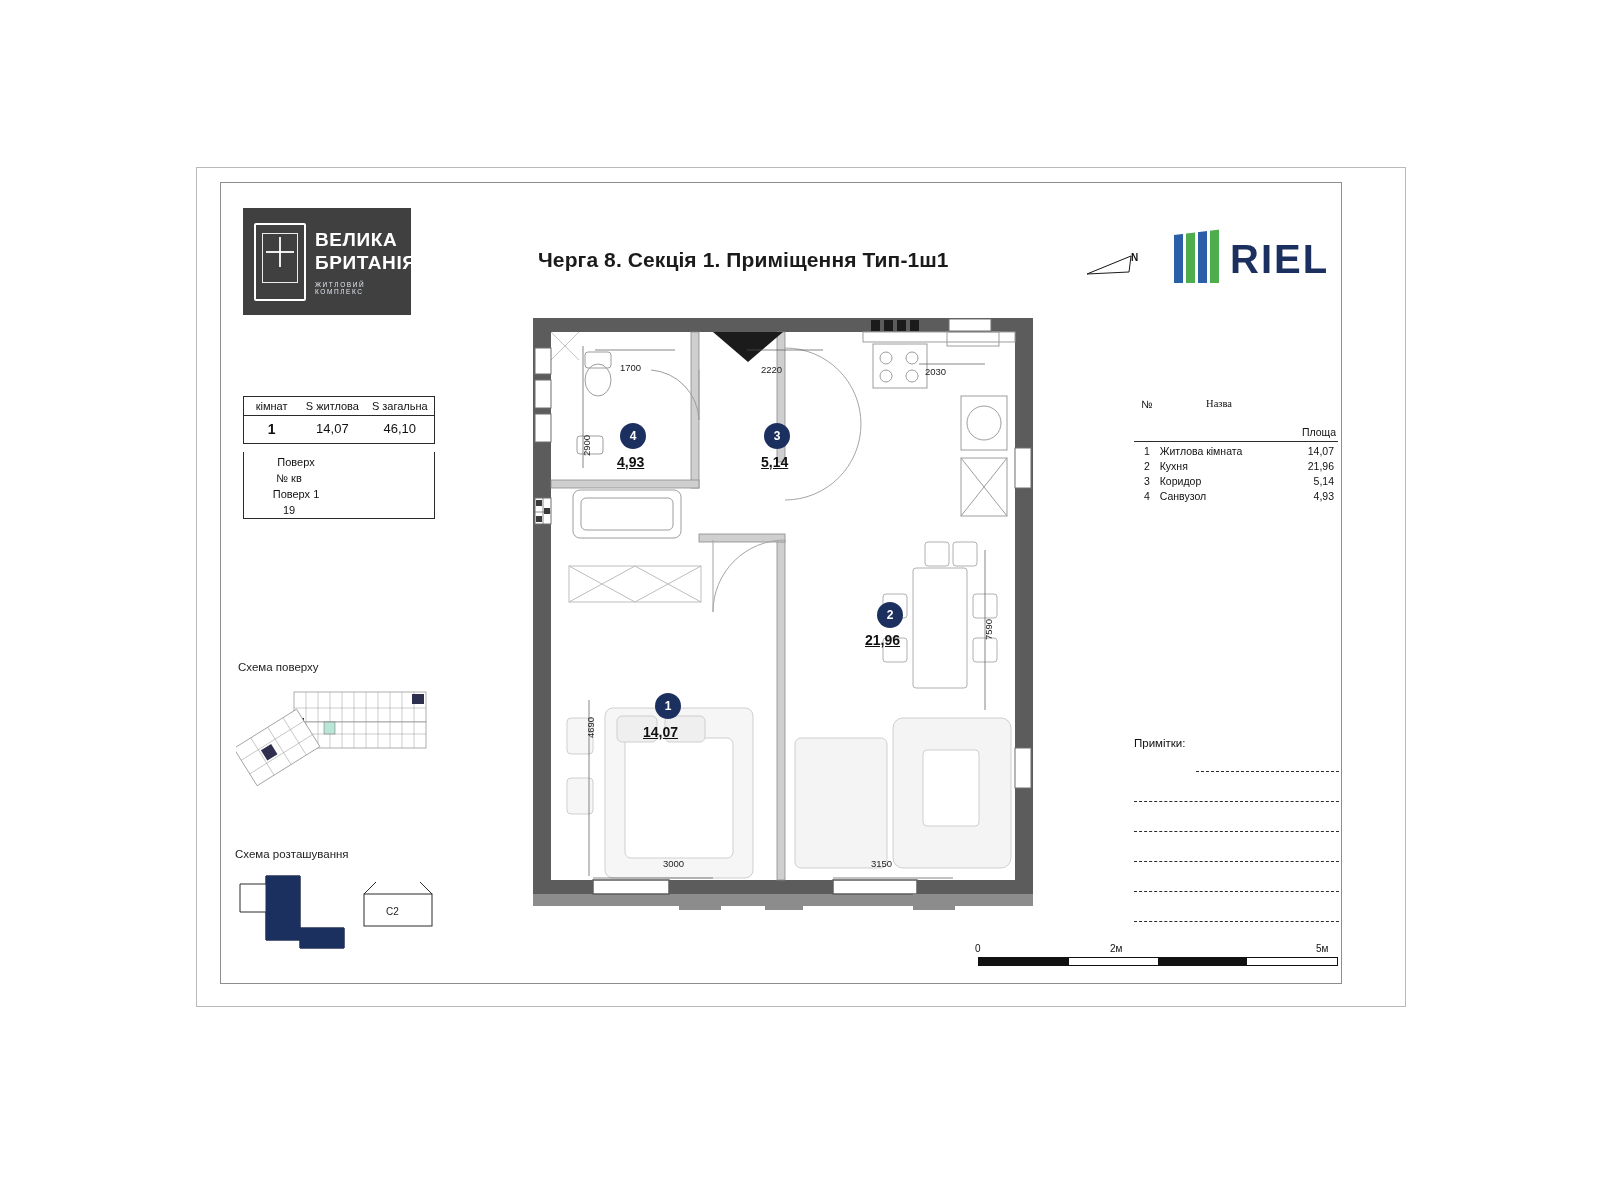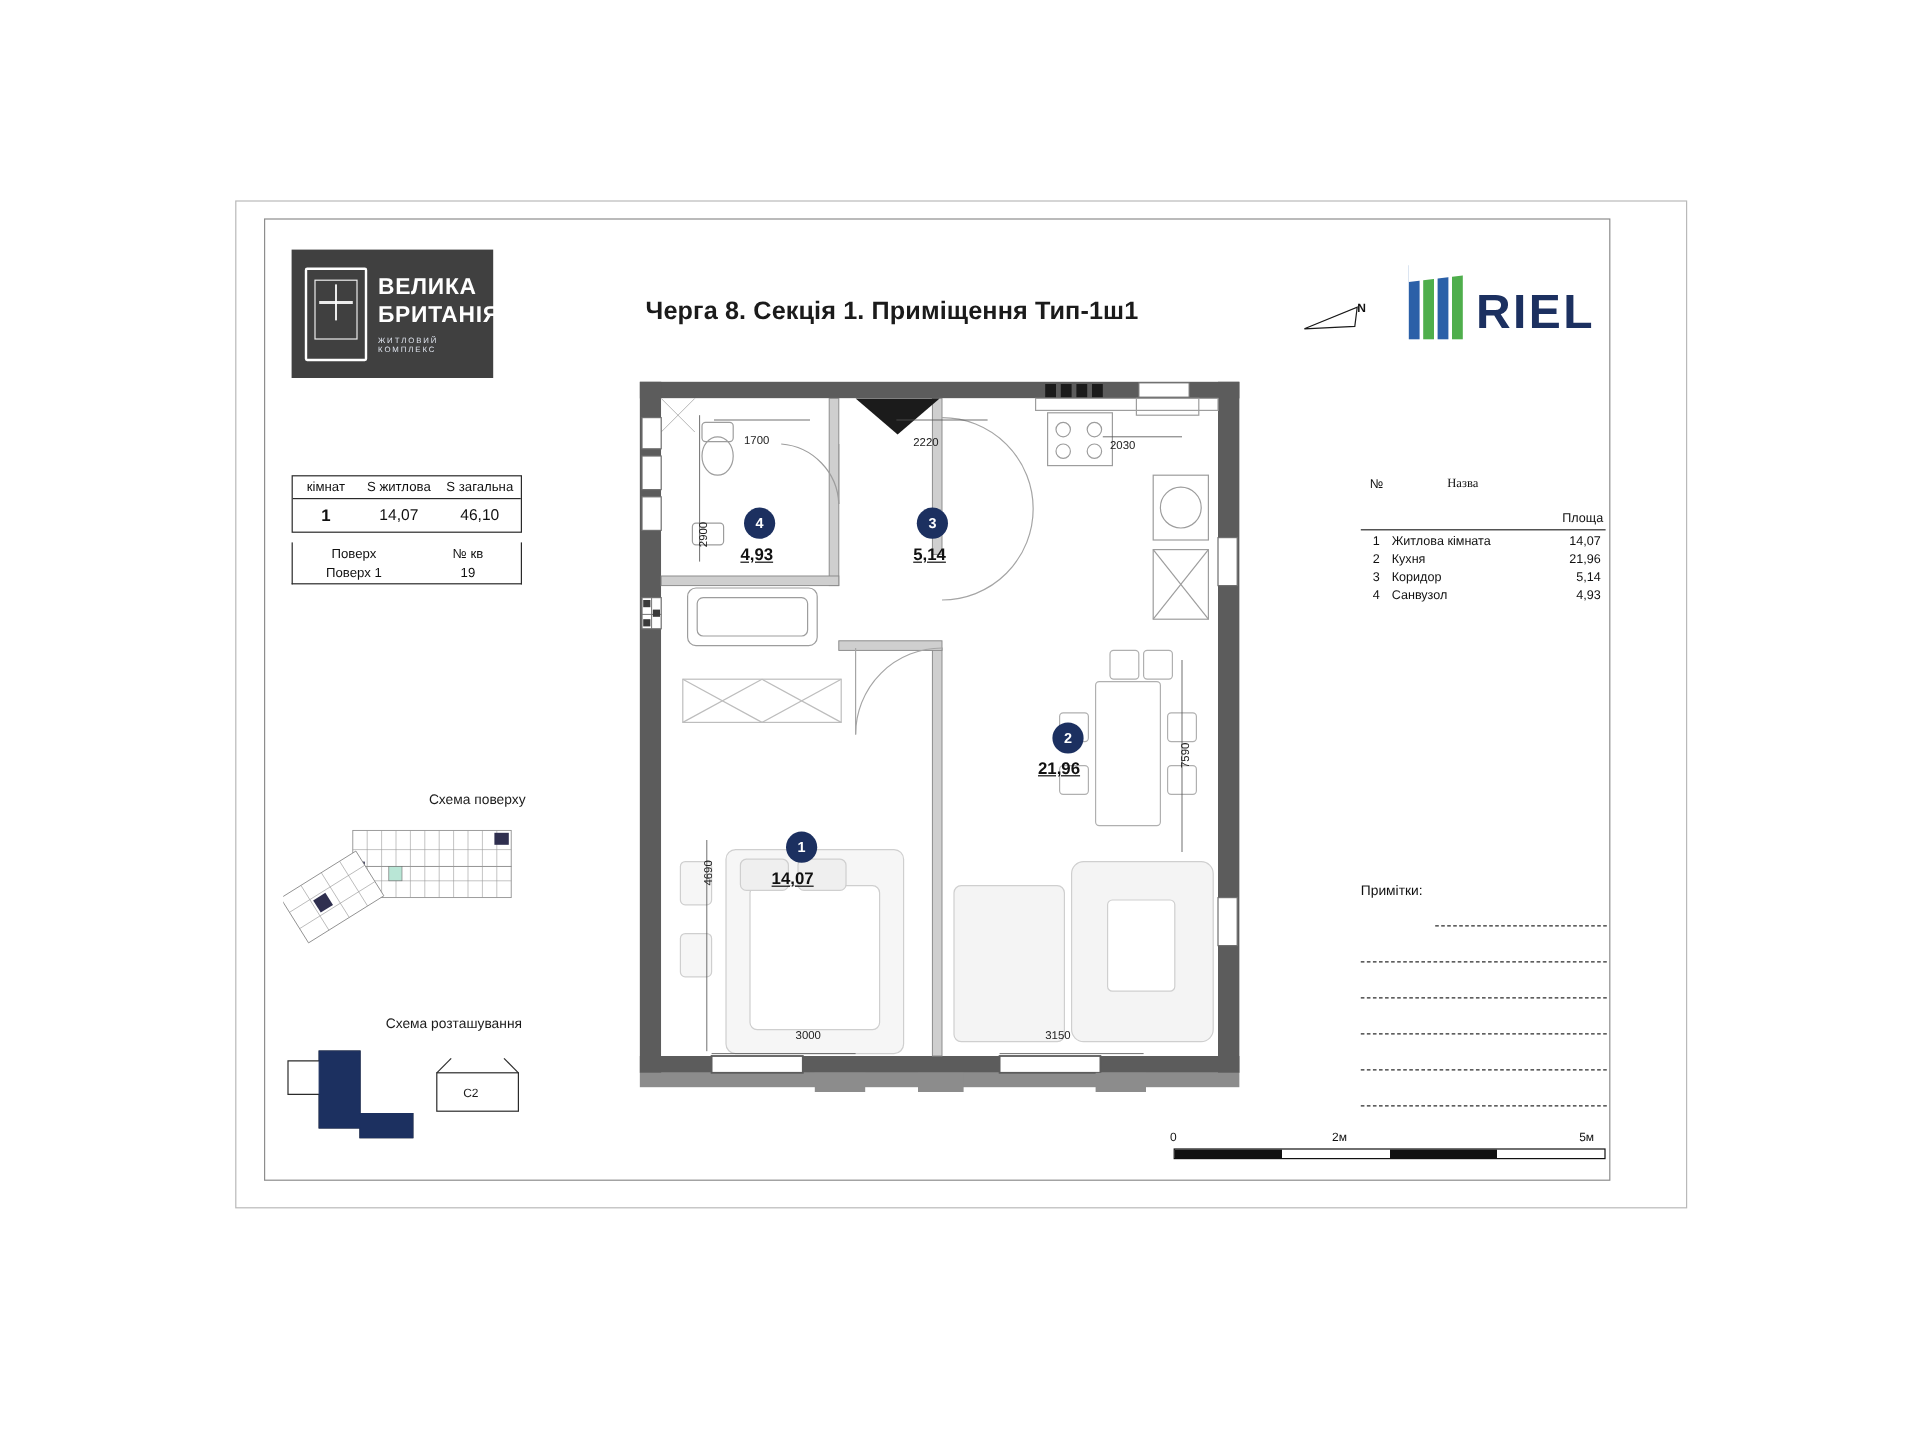--- a/index.html
+++ b/index.html
@@ -155,31 +155,31 @@
   .floorinfo {
     position: absolute;
     left: 243px;
     top: 452px;
     width: 190px;
     border: 1px solid #2a2a2a;
     border-top: none;
     font-size: 11px;
     padding-top: 2px;
   }
-  .floorinfo .row { display: flex; }
+  .floorinfo .row { display: flex; flex-direction: column; }
   .floorinfo .c { padding: 2px 2px; text-align: center; }
   .floorinfo .f1 { width: 100px; }
   .floorinfo .f2 { width: 86px; }
 
   
   .scheme-caption {
     position: absolute;
     font-size: 11.5px;
     color: #1b1b1b;
-    text-align: right;
+    text-align: left;
     width: 200px;
   }
   #cap-floor { left: 238px; top: 661px; }
   #cap-loc   { left: 235px; top: 848px; }
 
   .floor-scheme {
     position: absolute;
     left: 236px;
     top: 678px;
     width: 200px;

